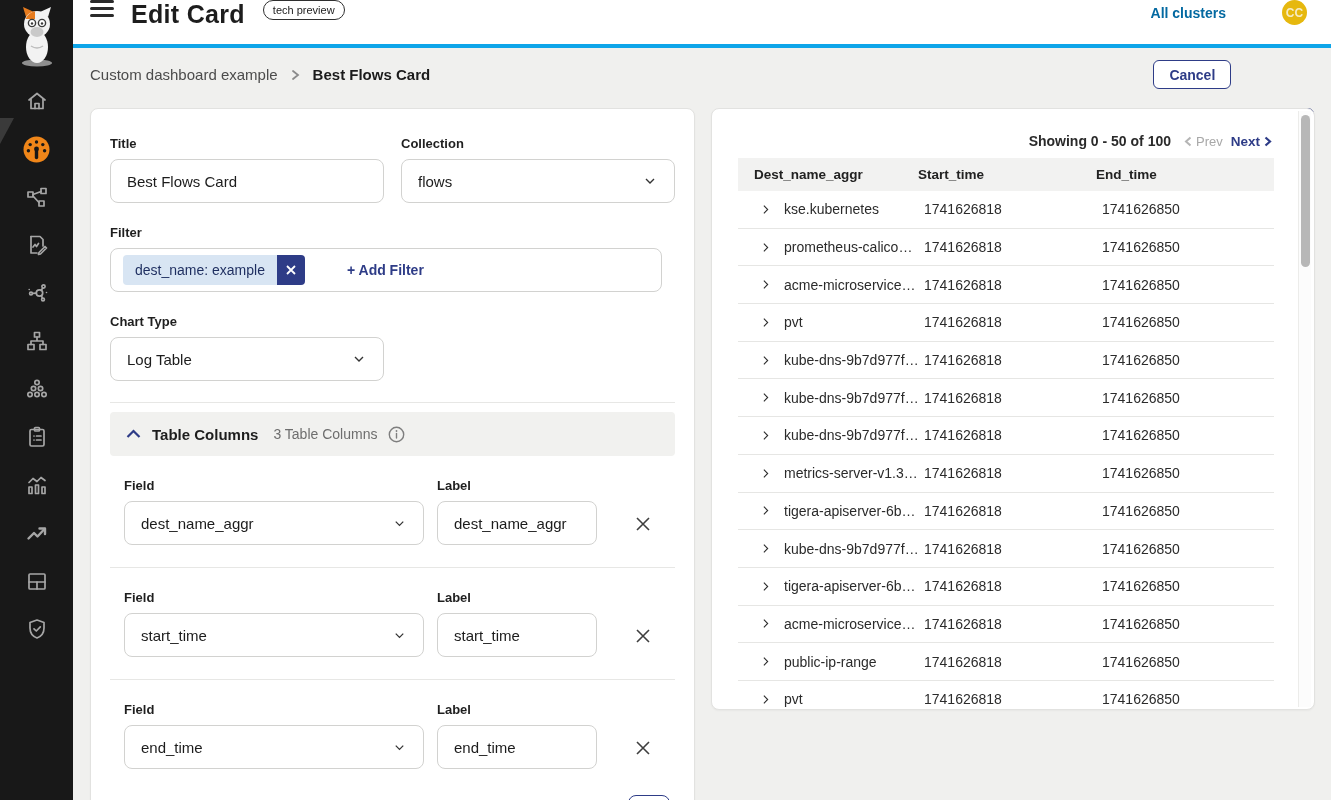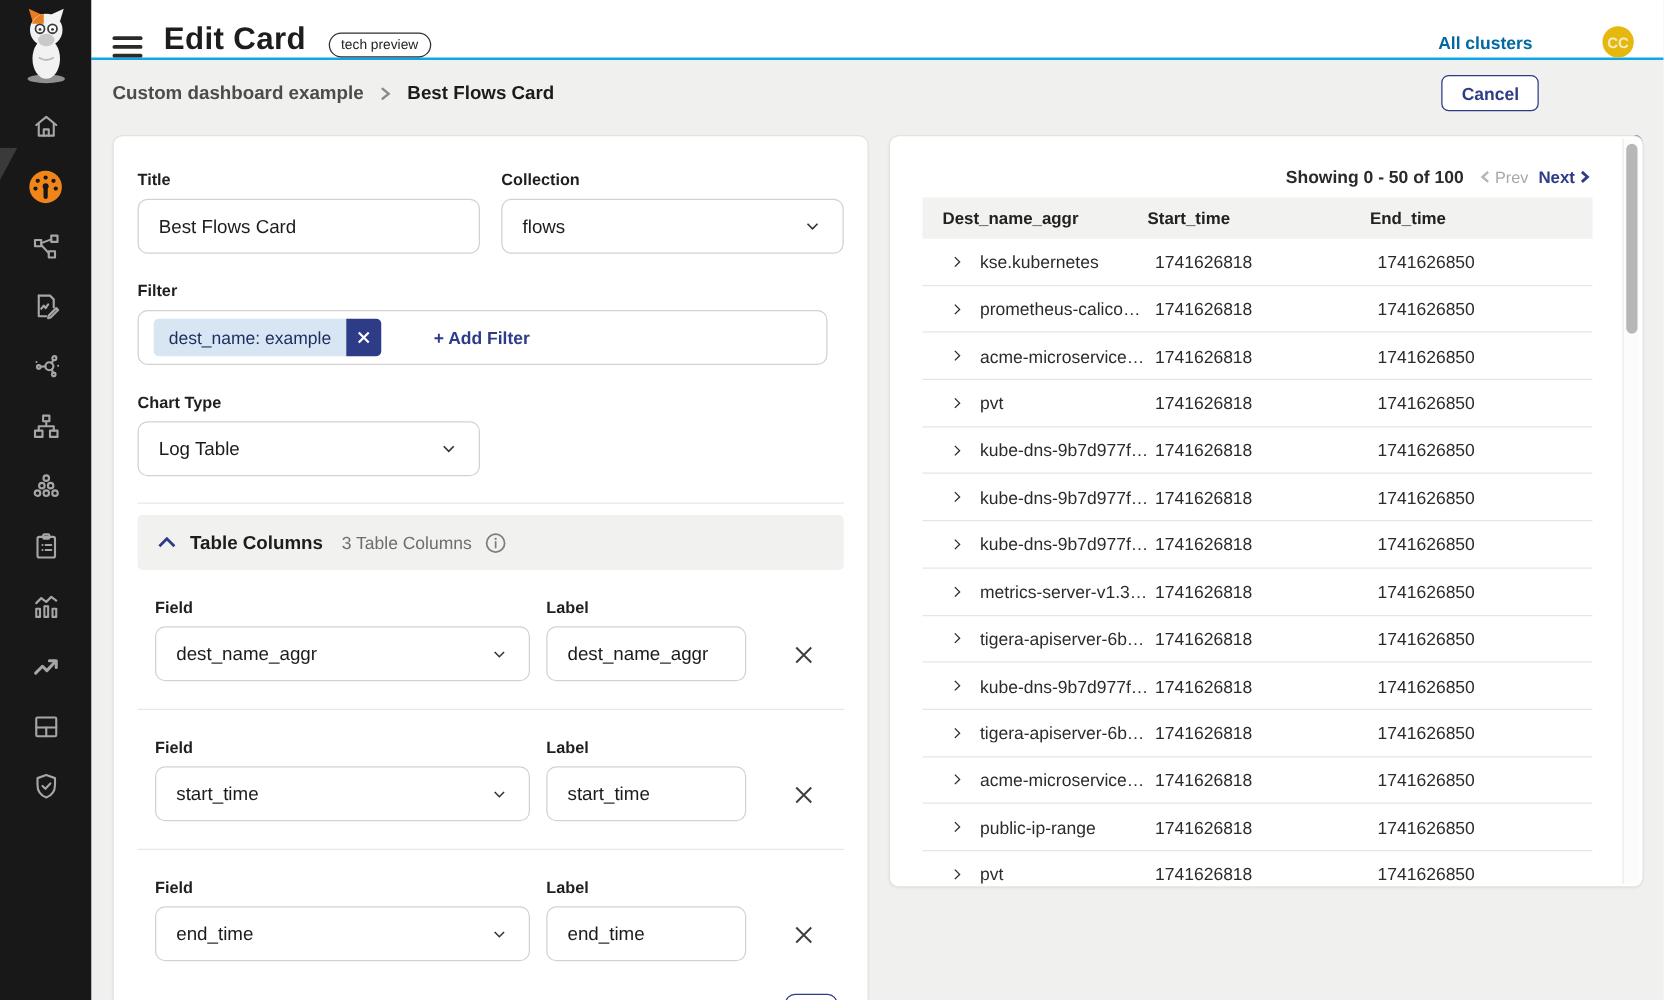--- a/index.html
+++ b/index.html
@@ -9,32 +9,32 @@
 
   
   .sidebar { position:absolute; left:0; top:0; width:73px; height:800px; background:#181818; z-index:5; }
   .logo { position:absolute; top:6px; left:0; width:73px; display:flex; justify-content:center; cursor:pointer; }
   .wedge { position:absolute; left:0; top:118px; width:14px; height:26px; background:#3a3a3a; clip-path:polygon(0 0,100% 0,0 100%); }
   .nav { position:absolute; top:77px; left:0; width:73px; display:flex; flex-direction:column; }
   .nav-item { height:48px; display:flex; align-items:center; justify-content:center; cursor:pointer; }
   .nav-item svg { stroke:#a6a6a6; fill:none; stroke-width:1.7; stroke-linecap:round; stroke-linejoin:round; }
 
   
-  .topbar { position:absolute; left:73px; right:0; top:0; height:48px; background:#fff; border-bottom:2px solid #0ea5e9; display:flex; align-items:flex-end; padding:0 24px 0 17px; z-index:4; }
+  .topbar { position:absolute; left:73px; right:0; top:0; height:48px; background:#fff; border-bottom:4px solid #0ea5e9; display:flex; align-items:flex-start; padding:0 24px 0 17px; z-index:4; }
   .hamburger { width:24px; height:17px; display:flex; flex-direction:column; justify-content:space-between; cursor:pointer; background:none; border:none; }
   .hamburger span { display:block; height:2.6px; background:#2a2a2a; border-radius:2px; }
   .page-title { font-size:25px; font-weight:800; letter-spacing:.3px; color:#1d1d1d; margin-left:17px; }
   .badge { margin-left:18px; font-size:11px; font-weight:500; color:#222; border:1px solid #2f2f2f; border-radius:11px; padding:3px 9px; background:#fff; }
   .topbar-right { margin-left:auto; display:flex; align-items:center; }
   .clusters { font-size:14px; font-weight:600; color:#0369a1; cursor:pointer; }
   .avatar { width:25px; height:25px; border-radius:50%; background:#e6b80e; color:#f6ecc4; font-size:12px; font-weight:700; display:flex; align-items:center; justify-content:center; margin-left:56px; cursor:pointer; }
 
   
   .crumbs { position:absolute; left:90px; top:66px; display:flex; align-items:center; font-size:15px; }
-  .crumb-parent { color:#4c4c4c; cursor:pointer;font-weight:bold; }
+  .crumb-parent { color:#4c4c4c; cursor:pointer; }
   .crumb-sep { margin:0 13px; display:flex; }
   .crumb-current { font-weight:700; color:#1b1b1b; }
   .actions { position:absolute; top:60px; right:17px; display:flex; gap:18px; }
   .btn { height:29px; border-radius:6px; font-size:14px; font-weight:600; padding:0 15px; cursor:pointer; font-family:inherit; }
   .btn-cancel { background:#fff; border:1.5px solid #2e3c87; color:#2e3c87; }
   .btn-save { background:#2e3c87; border:1.5px solid #2e3c87; color:#fff;margin-top:48px; }
 
   
   .card { position:absolute; background:#fff; border:1px solid #e2e2e0; border-radius:8px; box-shadow:0 1px 2px rgba(0,0,0,.04); }
   .left-card { left:90px; top:108px; width:605px; height:712px; padding:27px 19px 0 19px; }

